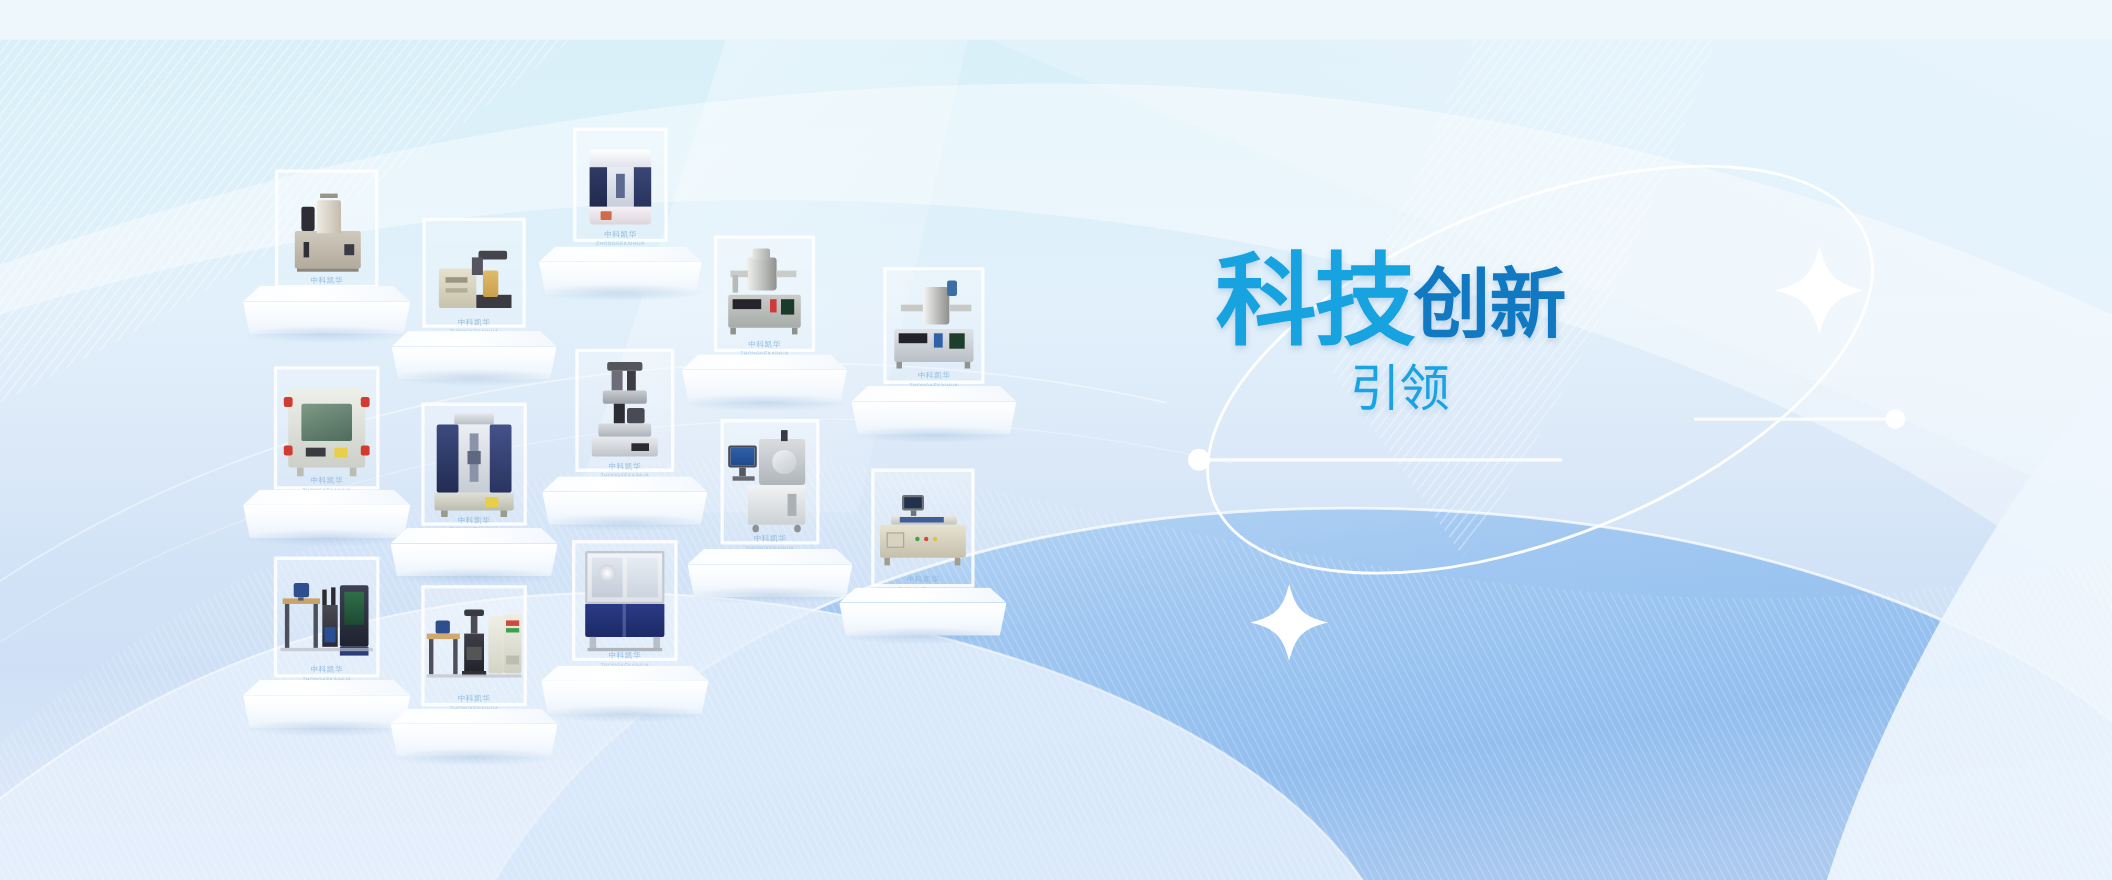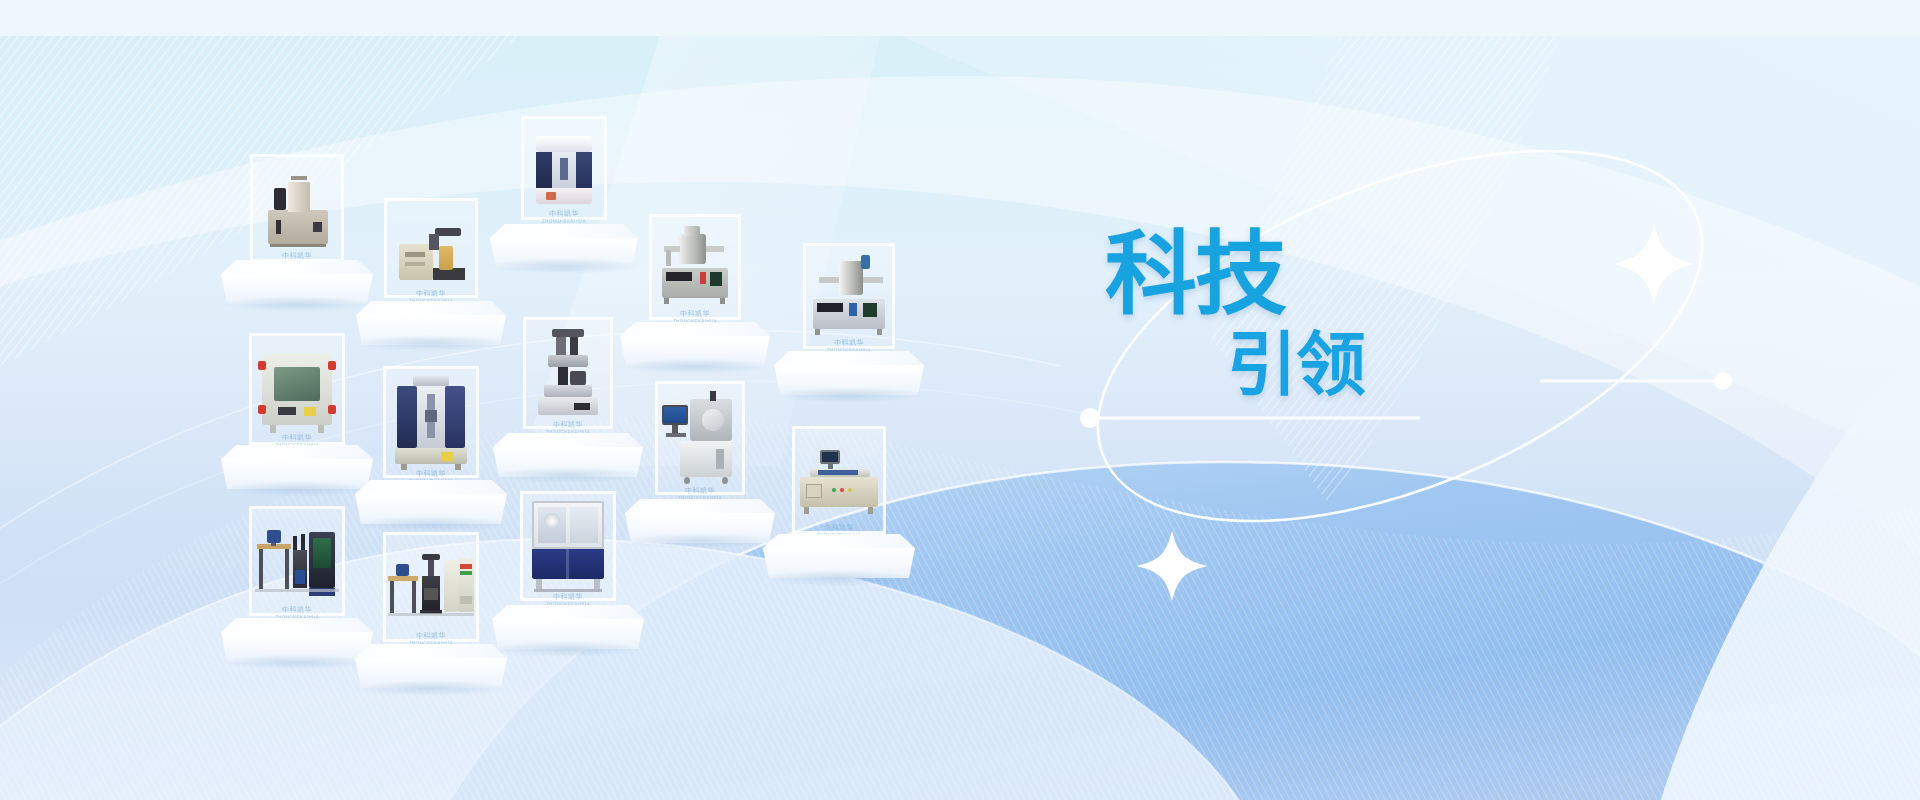--- a/index.html
+++ b/index.html
@@ -80,21 +80,21 @@
     color:#1179c2;
     text-shadow:0 3px 6px rgba(20,80,140,.22);
     position:relative;top:-4px;
   }
   .big2{
     font-size:92px;font-weight:700;line-height:1;letter-spacing:-2px;
     color:#0f7cc3;
     text-shadow:0 3px 6px rgba(20,80,140,.25);
   }
   .mid2{
-    font-size:70px;font-weight:700;line-height:1;letter-spacing:-1px;
+    font-size:46px;font-weight:400;line-height:1;letter-spacing:-1px;
     color:#19a3e2;
     text-shadow:0 3px 6px rgba(40,110,170,.2);
     position:relative;top:-4px;
   }
 
   
   .deco{position:absolute;inset:0;pointer-events:none;}
   .deco svg{display:block;width:1920px;height:800px;}
 </style>
 </head>
@@ -506,19 +506,20 @@
                C1647,242 1640,235 1614,228 C1640,221 1647,214 1654,188 Z" fill="#ffffff"></path>
 
       <path d="M1172,495 C1178,518 1184,524 1207,530 C1184,536 1178,542 1172,565
                C1166,542 1160,536 1137,530 C1160,524 1166,518 1172,495 Z" fill="#ffffff"></path>
     </svg>
   </div>
 
   <div class="headline">
     <div class="line line1">
       <span class="big">科技</span>
+      <span class="mid">创新</span>
     </div>
     <div class="line line2">
       <span class="mid2">引领</span>
     </div>
   </div>
 
 </div>
 
 </body></html>

